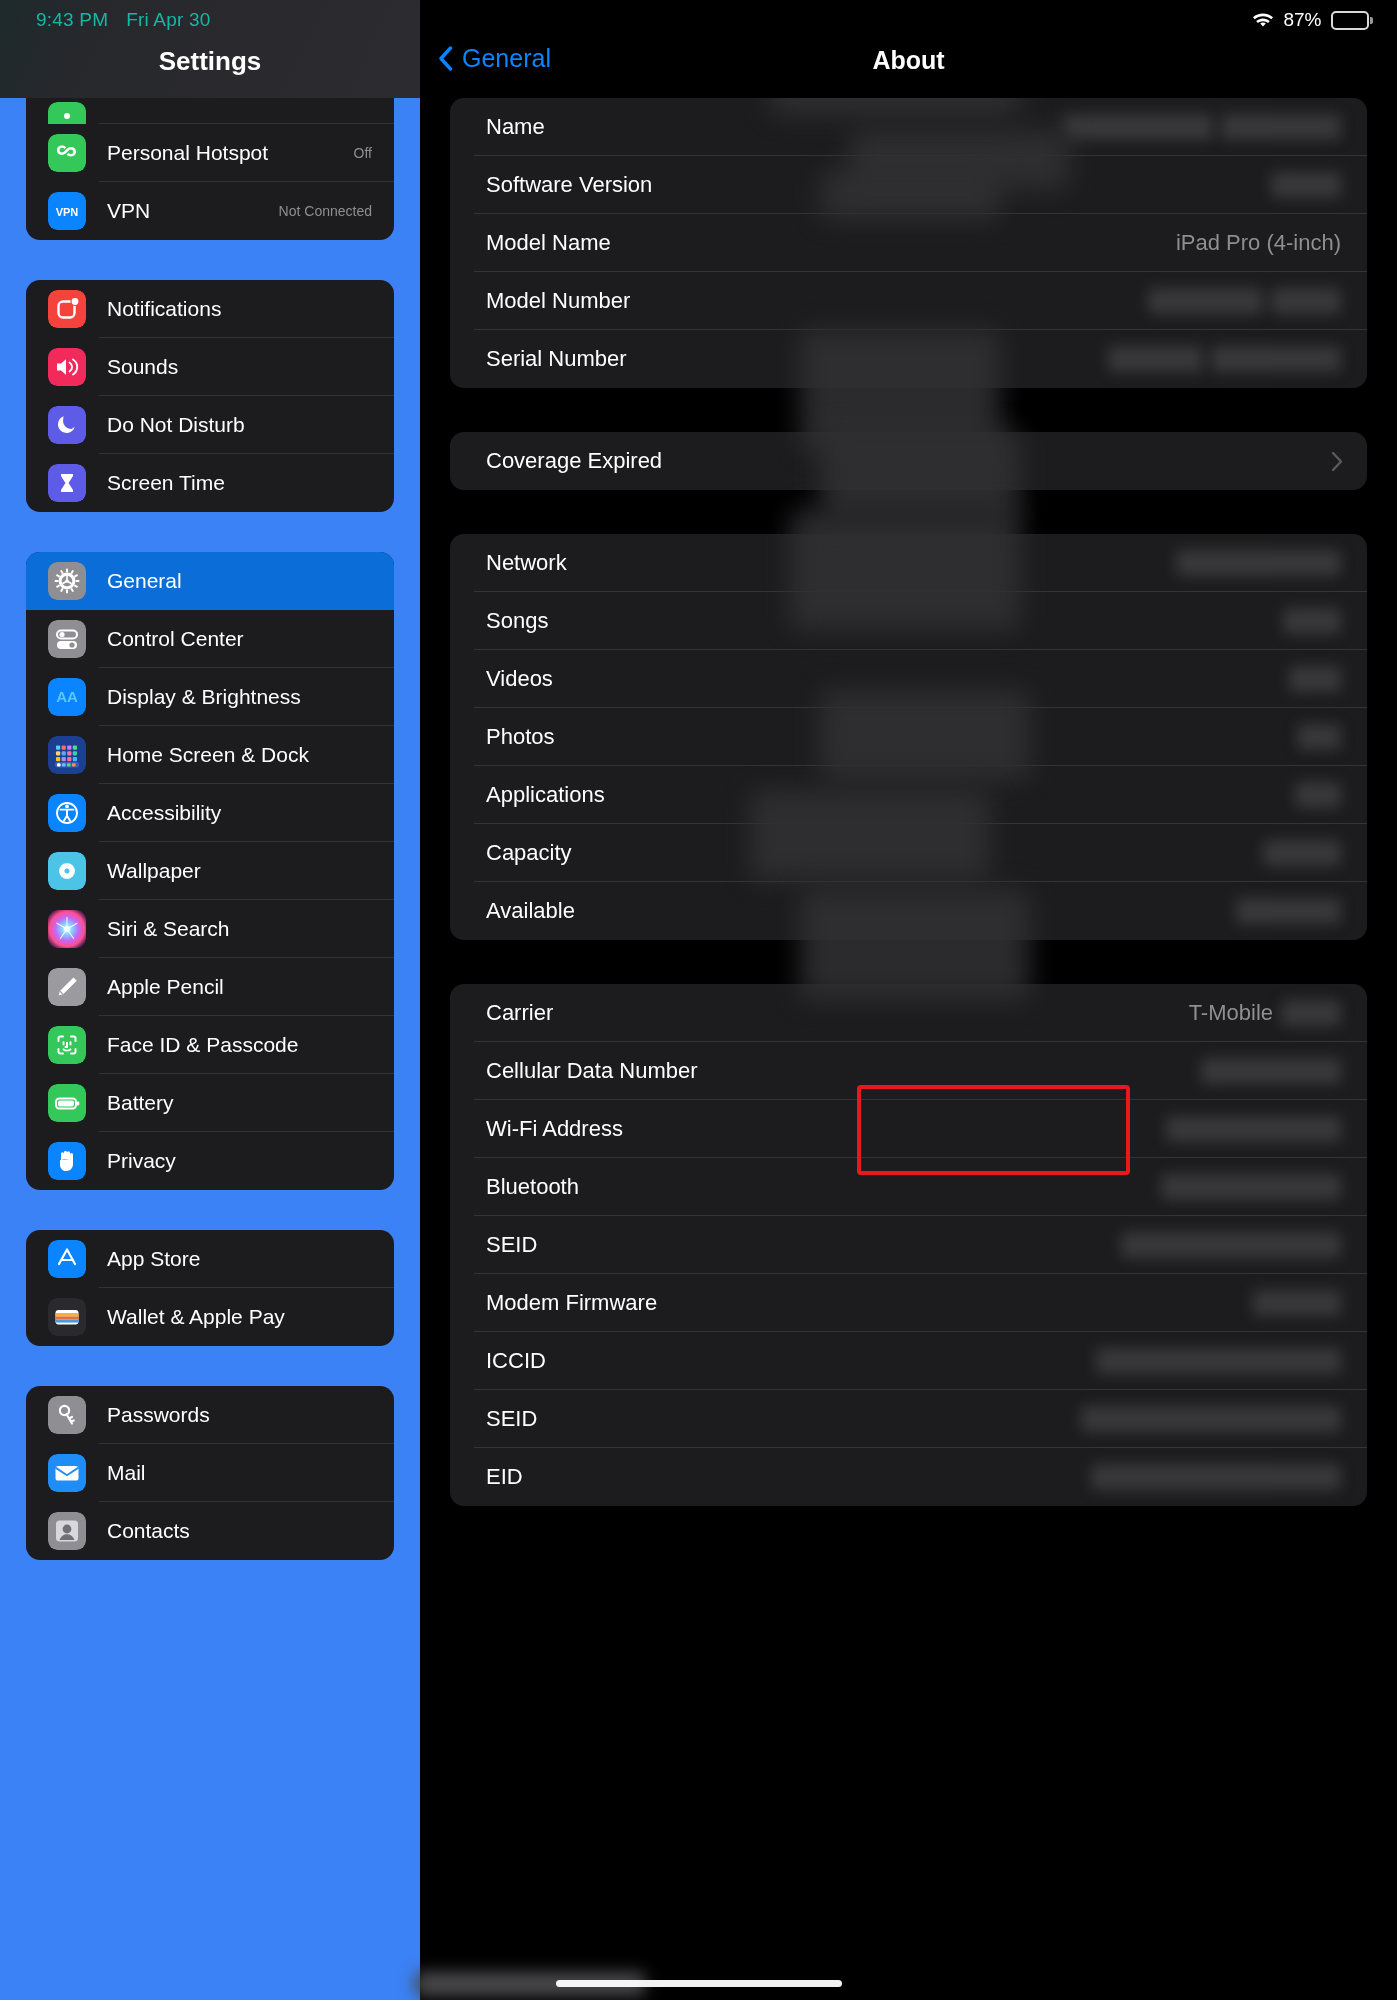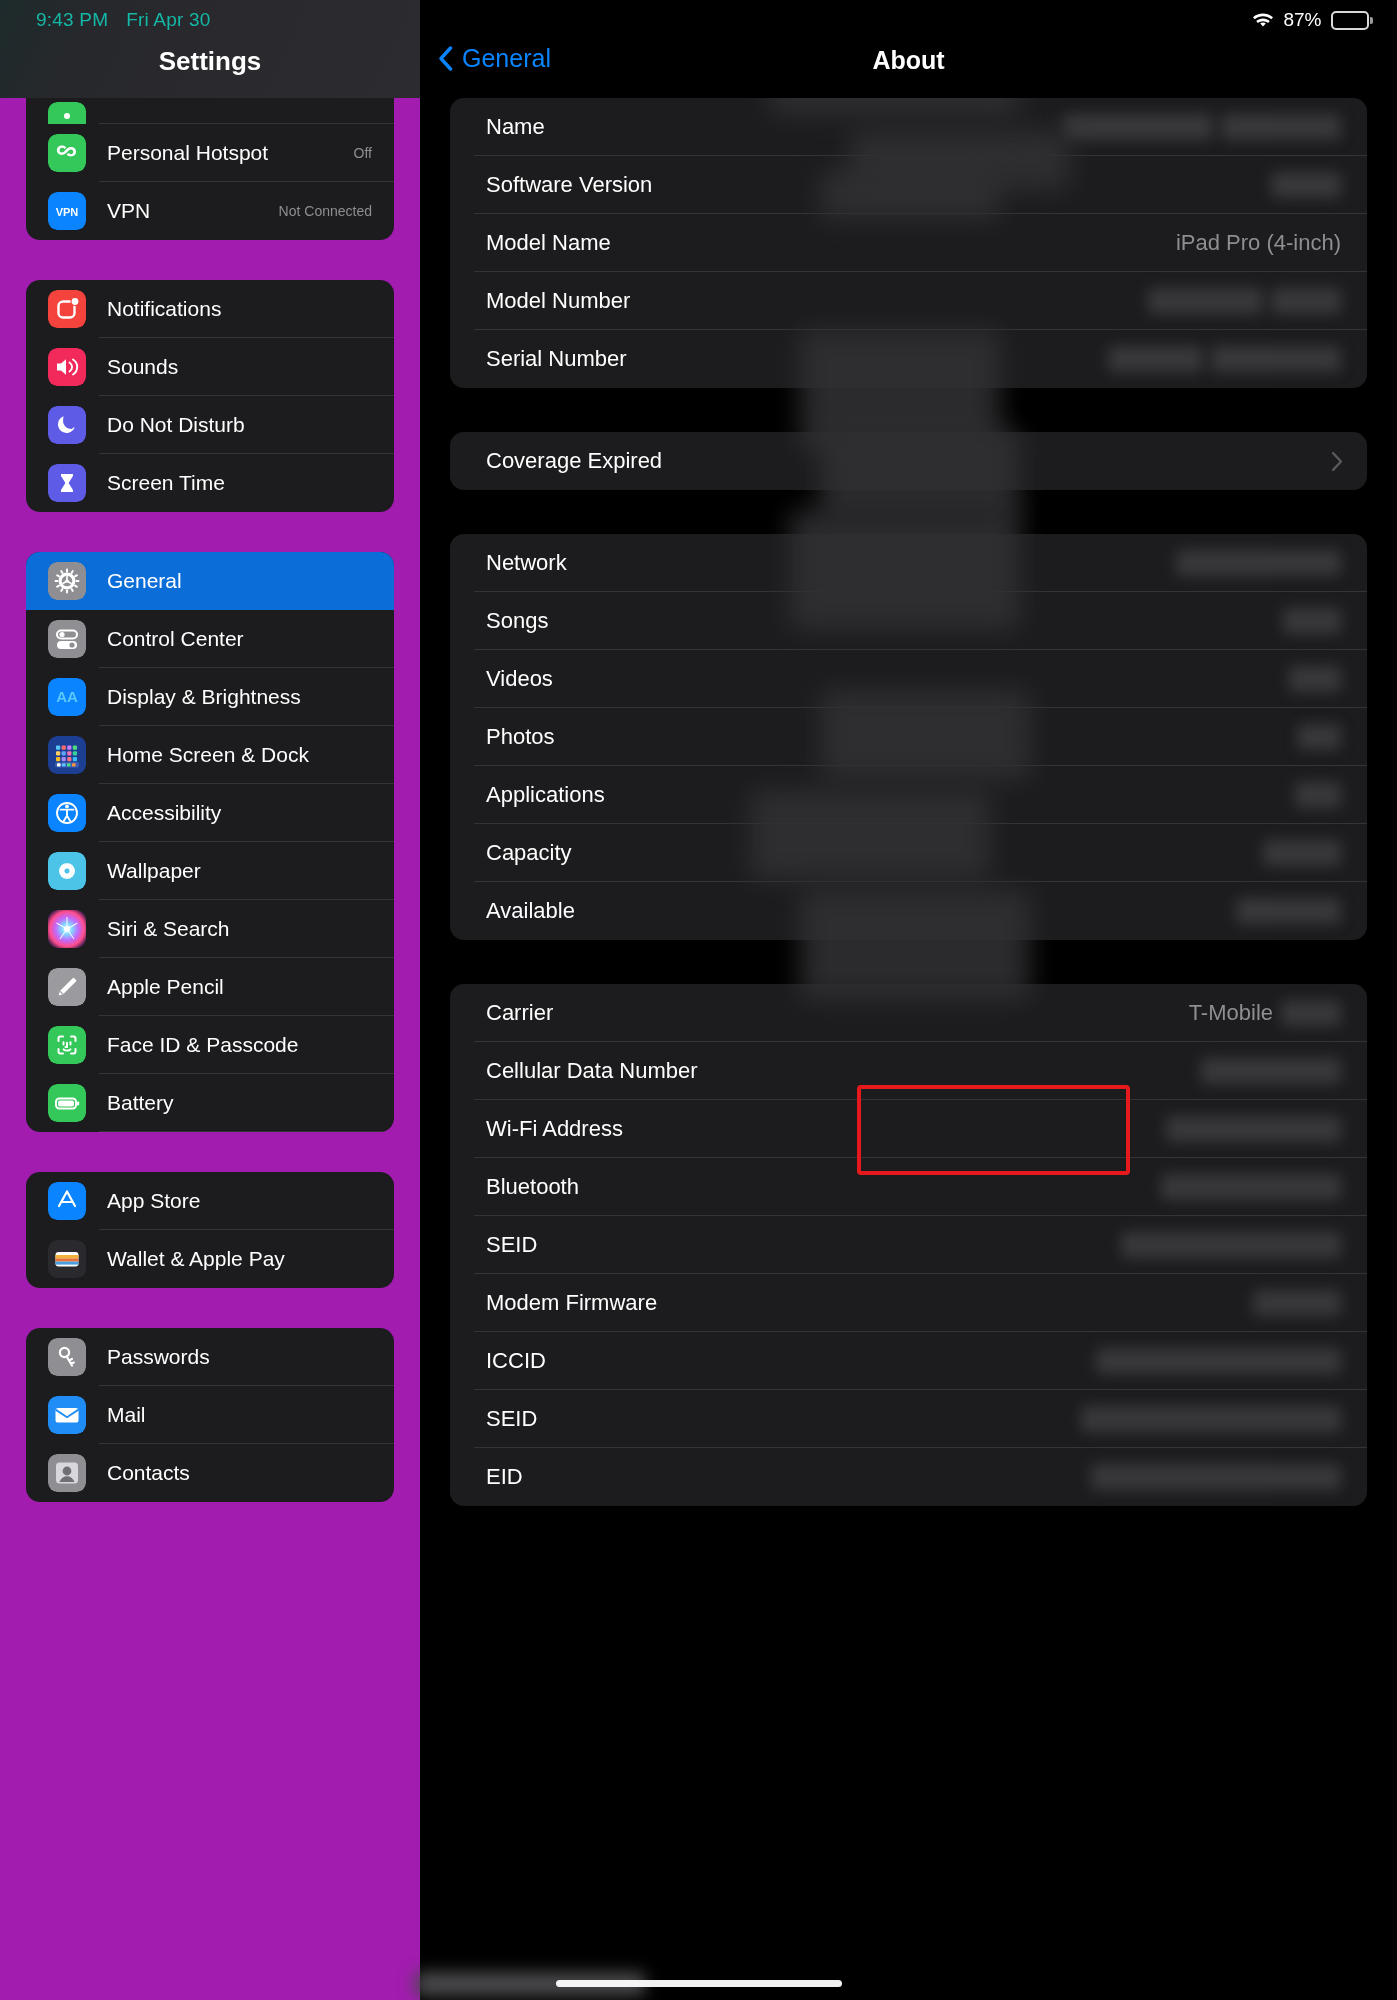--- a/index.html
+++ b/index.html
@@ -21,21 +21,21 @@
   #status-right { margin-left: auto; display: flex; align-items: center; gap: 9px; font-size: 19px; color: #fff; font-weight: 500; }
   .wifi-icon { width: 22px; height: 17px; display: block; }
   .batt { display: flex; align-items: center; }
   .batt-body { width: 38px; height: 19px; border: 2px solid rgba(255,255,255,.85); border-radius: 5px; padding: 2px; }
   .batt-fill { height: 100%; background: #fff; border-radius: 2px; }
   .batt-cap { width: 3px; height: 7px; background: rgba(255,255,255,.6); border-radius: 0 2px 2px 0; margin-left: 1.5px; }
 
   
   #sidebar {
     position: relative; width: 420px; height: 2000px;
-    background: #a21caf; overflow: hidden; flex: 0 0 420px;
+    background: #3b82f6; overflow: hidden; flex: 0 0 420px;
   }
   #sidebar-glow {
     position: absolute; top: 0; left: 0; width: 420px; height: 98px;
     background: linear-gradient(115deg, #1d2a2b 0%, #27282c 22%, #2a2a2e 55%, #2c2c30 100%);
     z-index: 5;
   }
   #sidebar-title {
     position: absolute; top: 46px; left: 0; width: 420px;
     text-align: center; font-size: 26px; font-weight: 700; color: #fff; z-index: 6;
   }
@@ -398,20 +398,29 @@
               <svg class="ic-svg" viewBox="0 0 38 38">
                 <rect width="38" height="38" rx="9" fill="#34c759"></rect>
                 <rect x="8" y="14.5" width="20" height="10" rx="3.2" fill="none" stroke="#fff" stroke-width="2"></rect>
                 <rect x="10" y="16.5" width="16" height="6" rx="1.8" fill="#fff"></rect>
                 <rect x="29" y="17.4" width="2.2" height="4.2" rx="1" fill="#fff"></rect>
               </svg>
             </div>
             <div class="sb-label">Battery</div>
             <div class="sb-sep"></div>
           </div>
+          <div class="sb-row last">
+            <div class="sb-icon">
+              <svg class="ic-svg" viewBox="0 0 38 38">
+                <rect width="38" height="38" rx="9" fill="#0a84ff"></rect>
+                <path d="M13 18V11.8a1.5 1.5 0 0 1 3 0V17m0 0v-6.8a1.5 1.5 0 0 1 3 0V17m0 0v-6.3a1.5 1.5 0 0 1 3 0V17m0 0v-4.5a1.5 1.5 0 0 1 3 0V22c0 4.2-2.8 7-6.7 7s-6.3-2.6-6.3-6.6V18z" fill="#fff"></path>
+              </svg>
+            </div>
+            <div class="sb-label">Privacy</div>
+          </div>
         </div>
         <div class="sb-group">
           <div class="sb-row">
             <div class="sb-icon">
               <svg class="ic-svg" viewBox="0 0 38 38">
                 <rect width="38" height="38" rx="9" fill="#0a84ff"></rect>
                 <g stroke="#fff" stroke-width="2.2" stroke-linecap="round" fill="none">
                   <path d="M19 9.5 11 24M19 9.5 27 24M13.5 20h11"></path>
                 </g>
               </svg>

